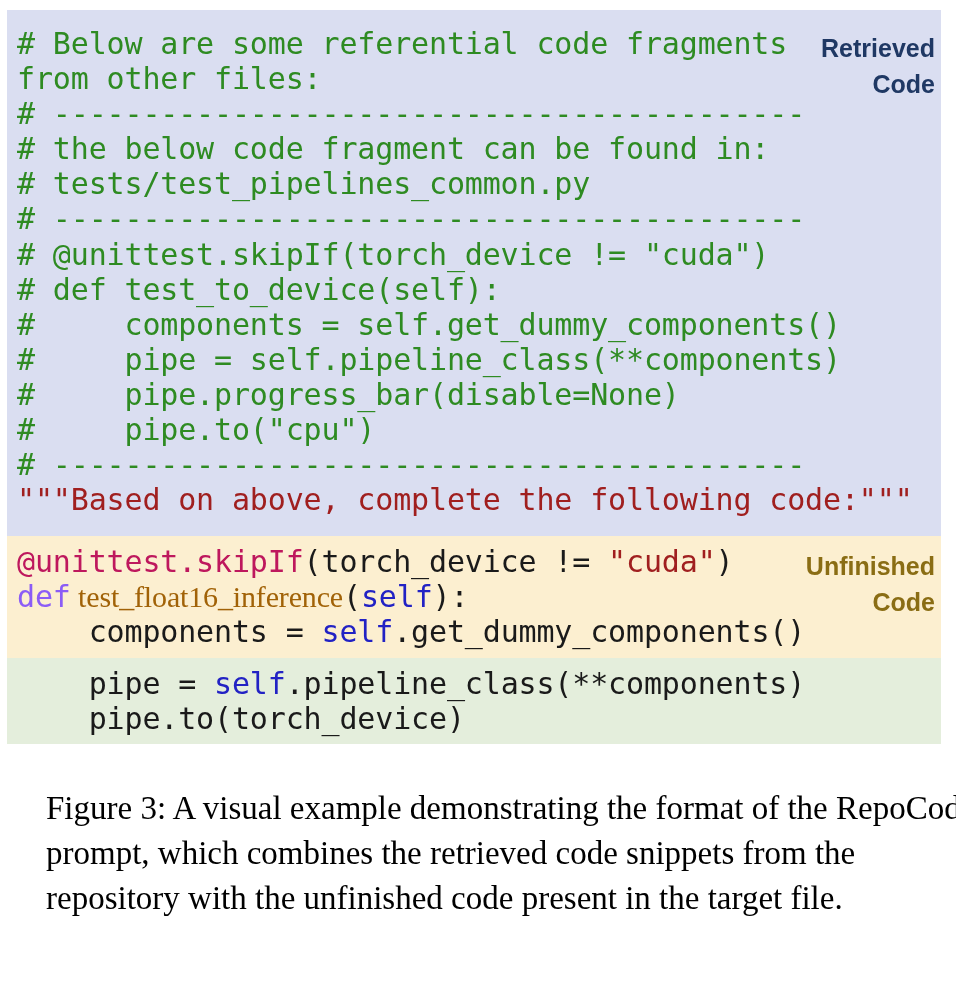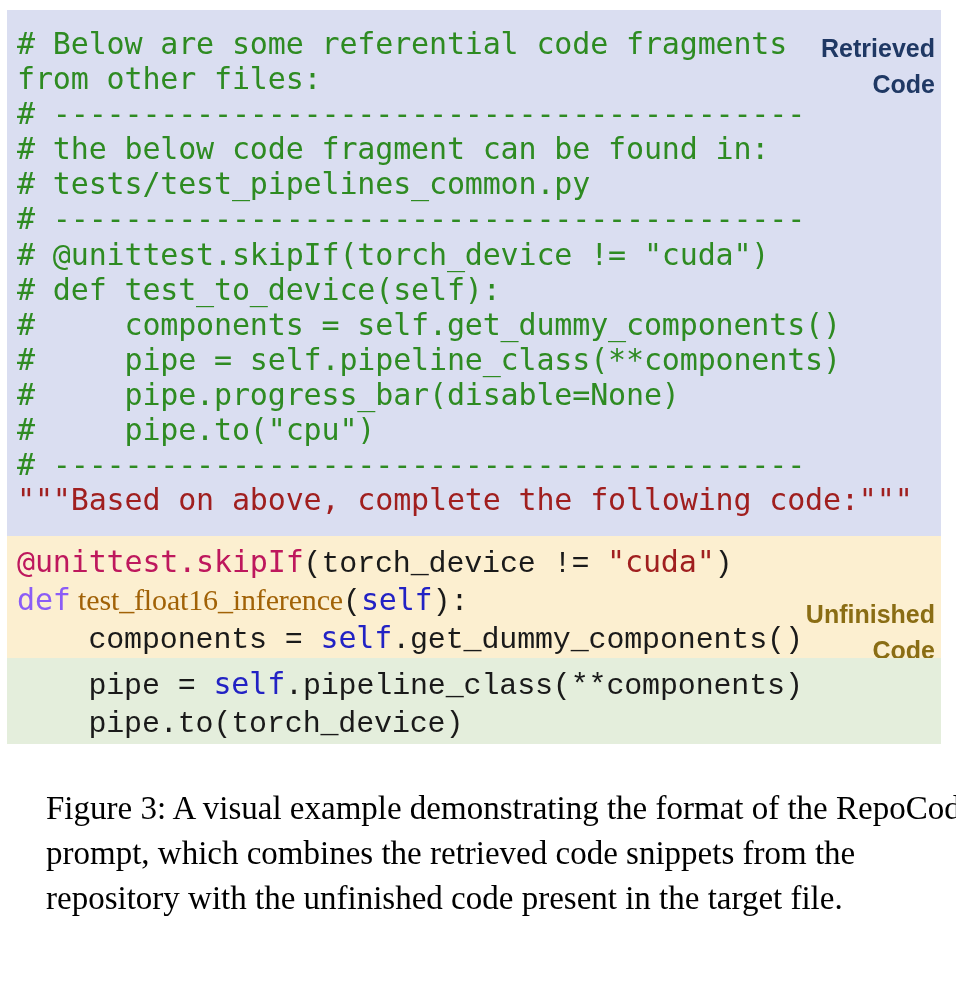--- a/index.html
+++ b/index.html
@@ -62,21 +62,20 @@
   
   #panel-unfinished {
     background: #fcefd0;
     padding: 8px 0 8px 10px;
     height: 122px;
   }
   #panel-unfinished .code { color: #1a1a1a; }
   #panel-unfinished .tag {
     color: #8a6d14;
     top: 12px;
-    margin-top: 48px;
   }
 
   
   #panel-prediction {
     background: #e4eedc;
     padding: 8px 0 12px 10px;
     height: 86px;
   }
   #panel-prediction .code { color: #1a1a1a; }
   #panel-prediction .tag {
@@ -85,21 +84,21 @@
   }
 
   
   .t-comment   { color: #2e8b22; }
   .t-docstring { color: #a01f1f; }
   .t-string    { color: #a01f1f; }
   .t-keyword   { color: #8b5cf6; font-weight: normal; }
   .t-decorator { color: #be185d; }
   .t-funcname  { color: #a16207; font-family: Liberation Serif, serif; }
   .t-self      { color: #2222c4; text-align: center; }
-  .t-plain     { color: #1a1a1a; font-family: Liberation Mono, monospace; }
+  .t-plain     { color: #1a1a1a; }
 
   
   #caption {
     position: absolute;
     left: 6px;
     top: 786px;
     width: 944px;
     font-family: "Liberation Serif", "DejaVu Serif", serif;
     font-size: 33px;
     line-height: 45px;

